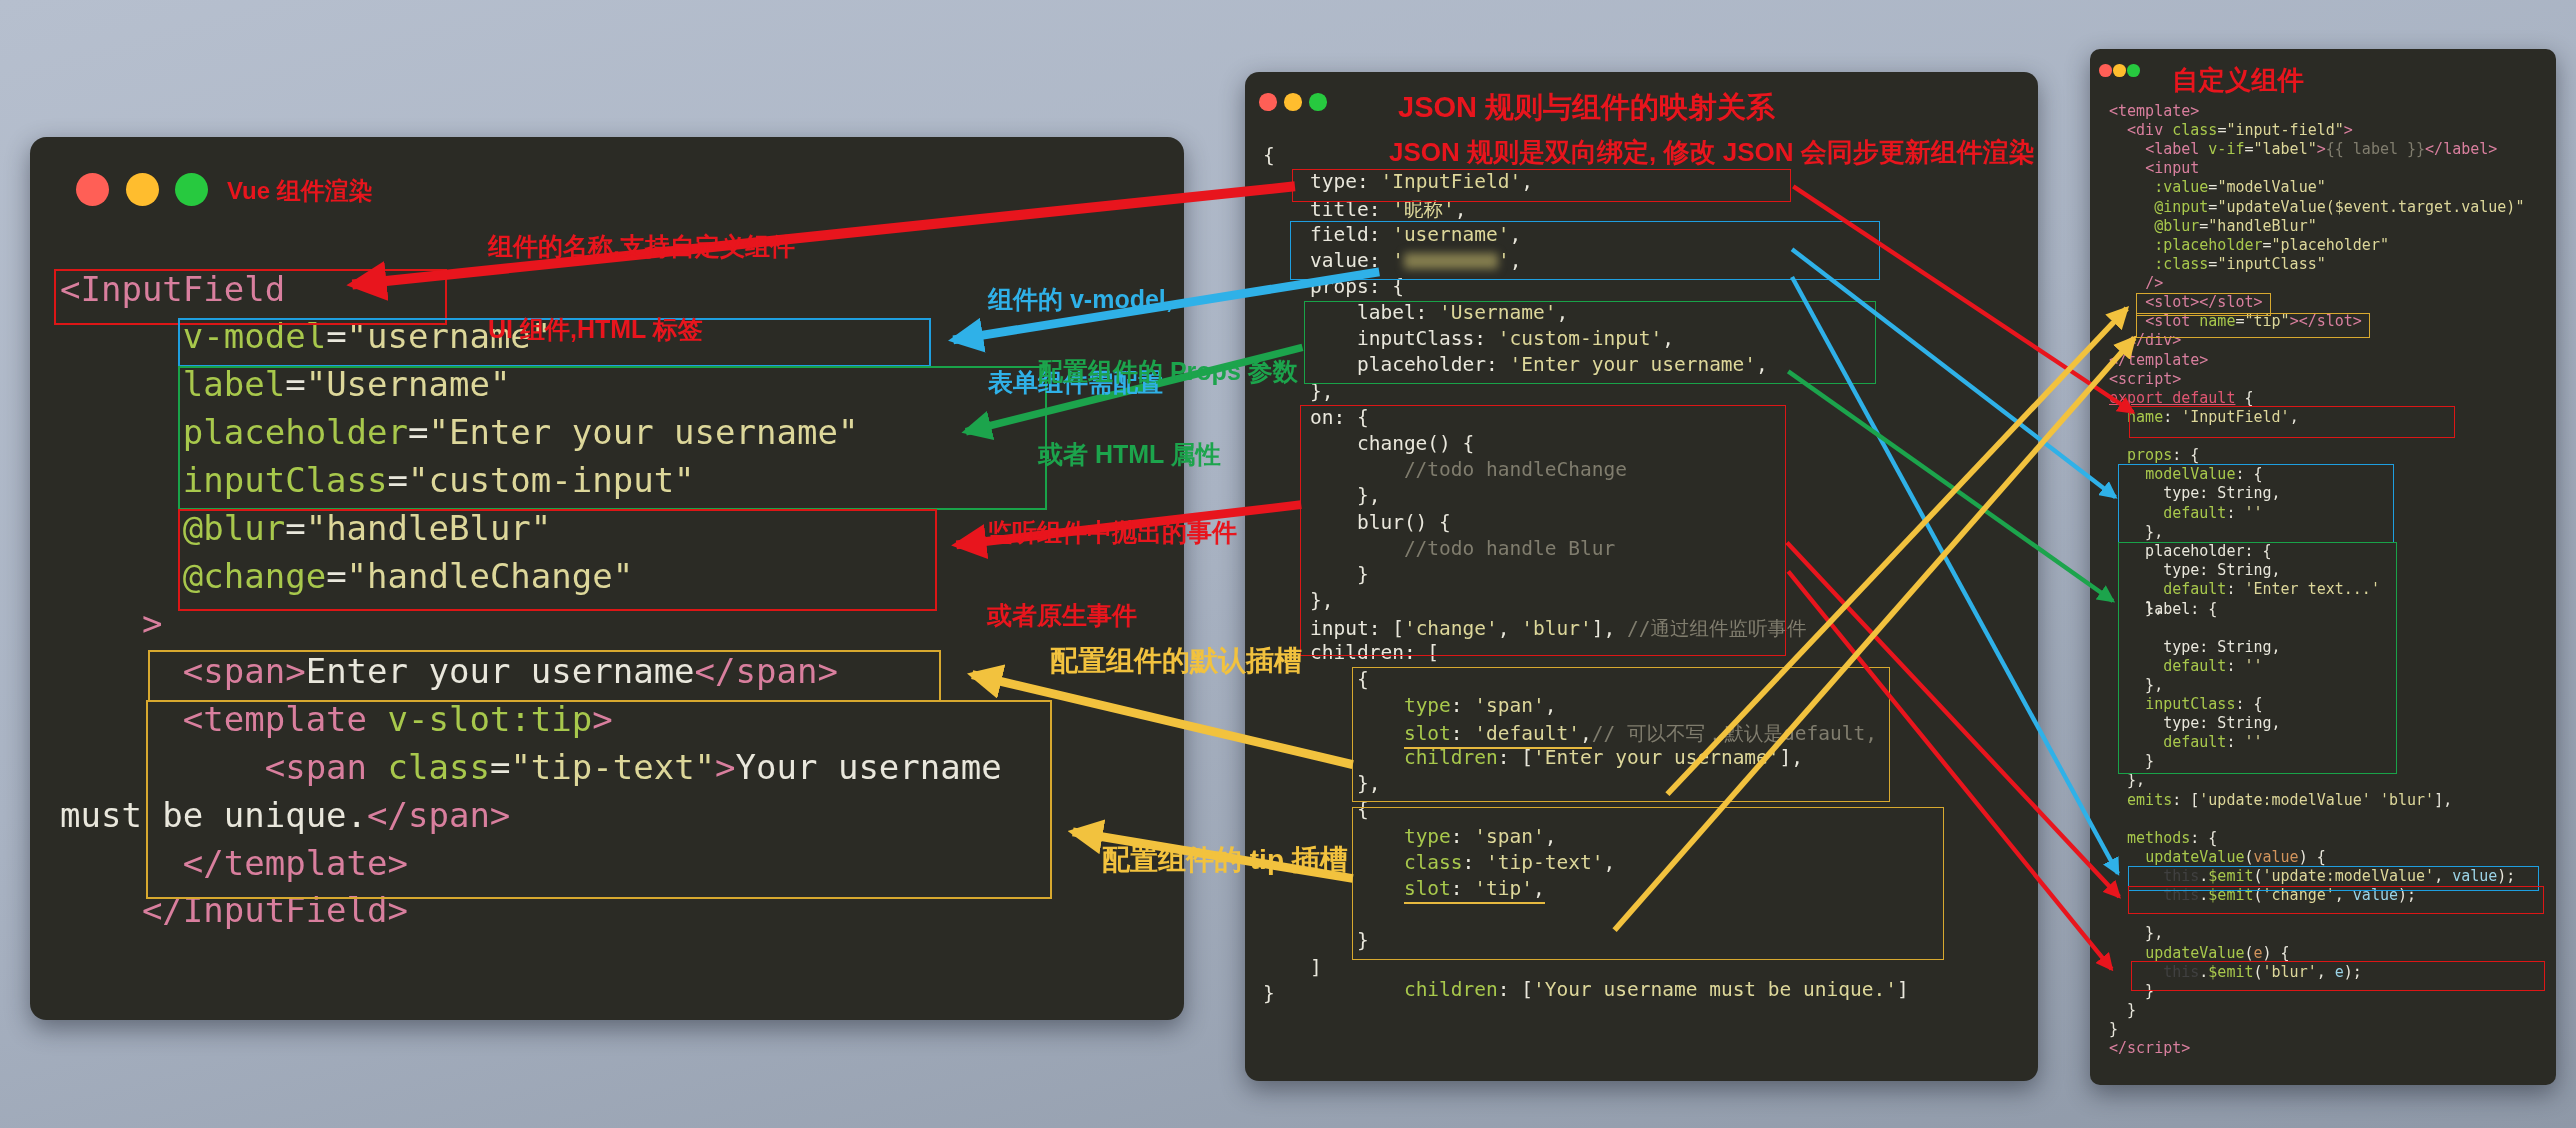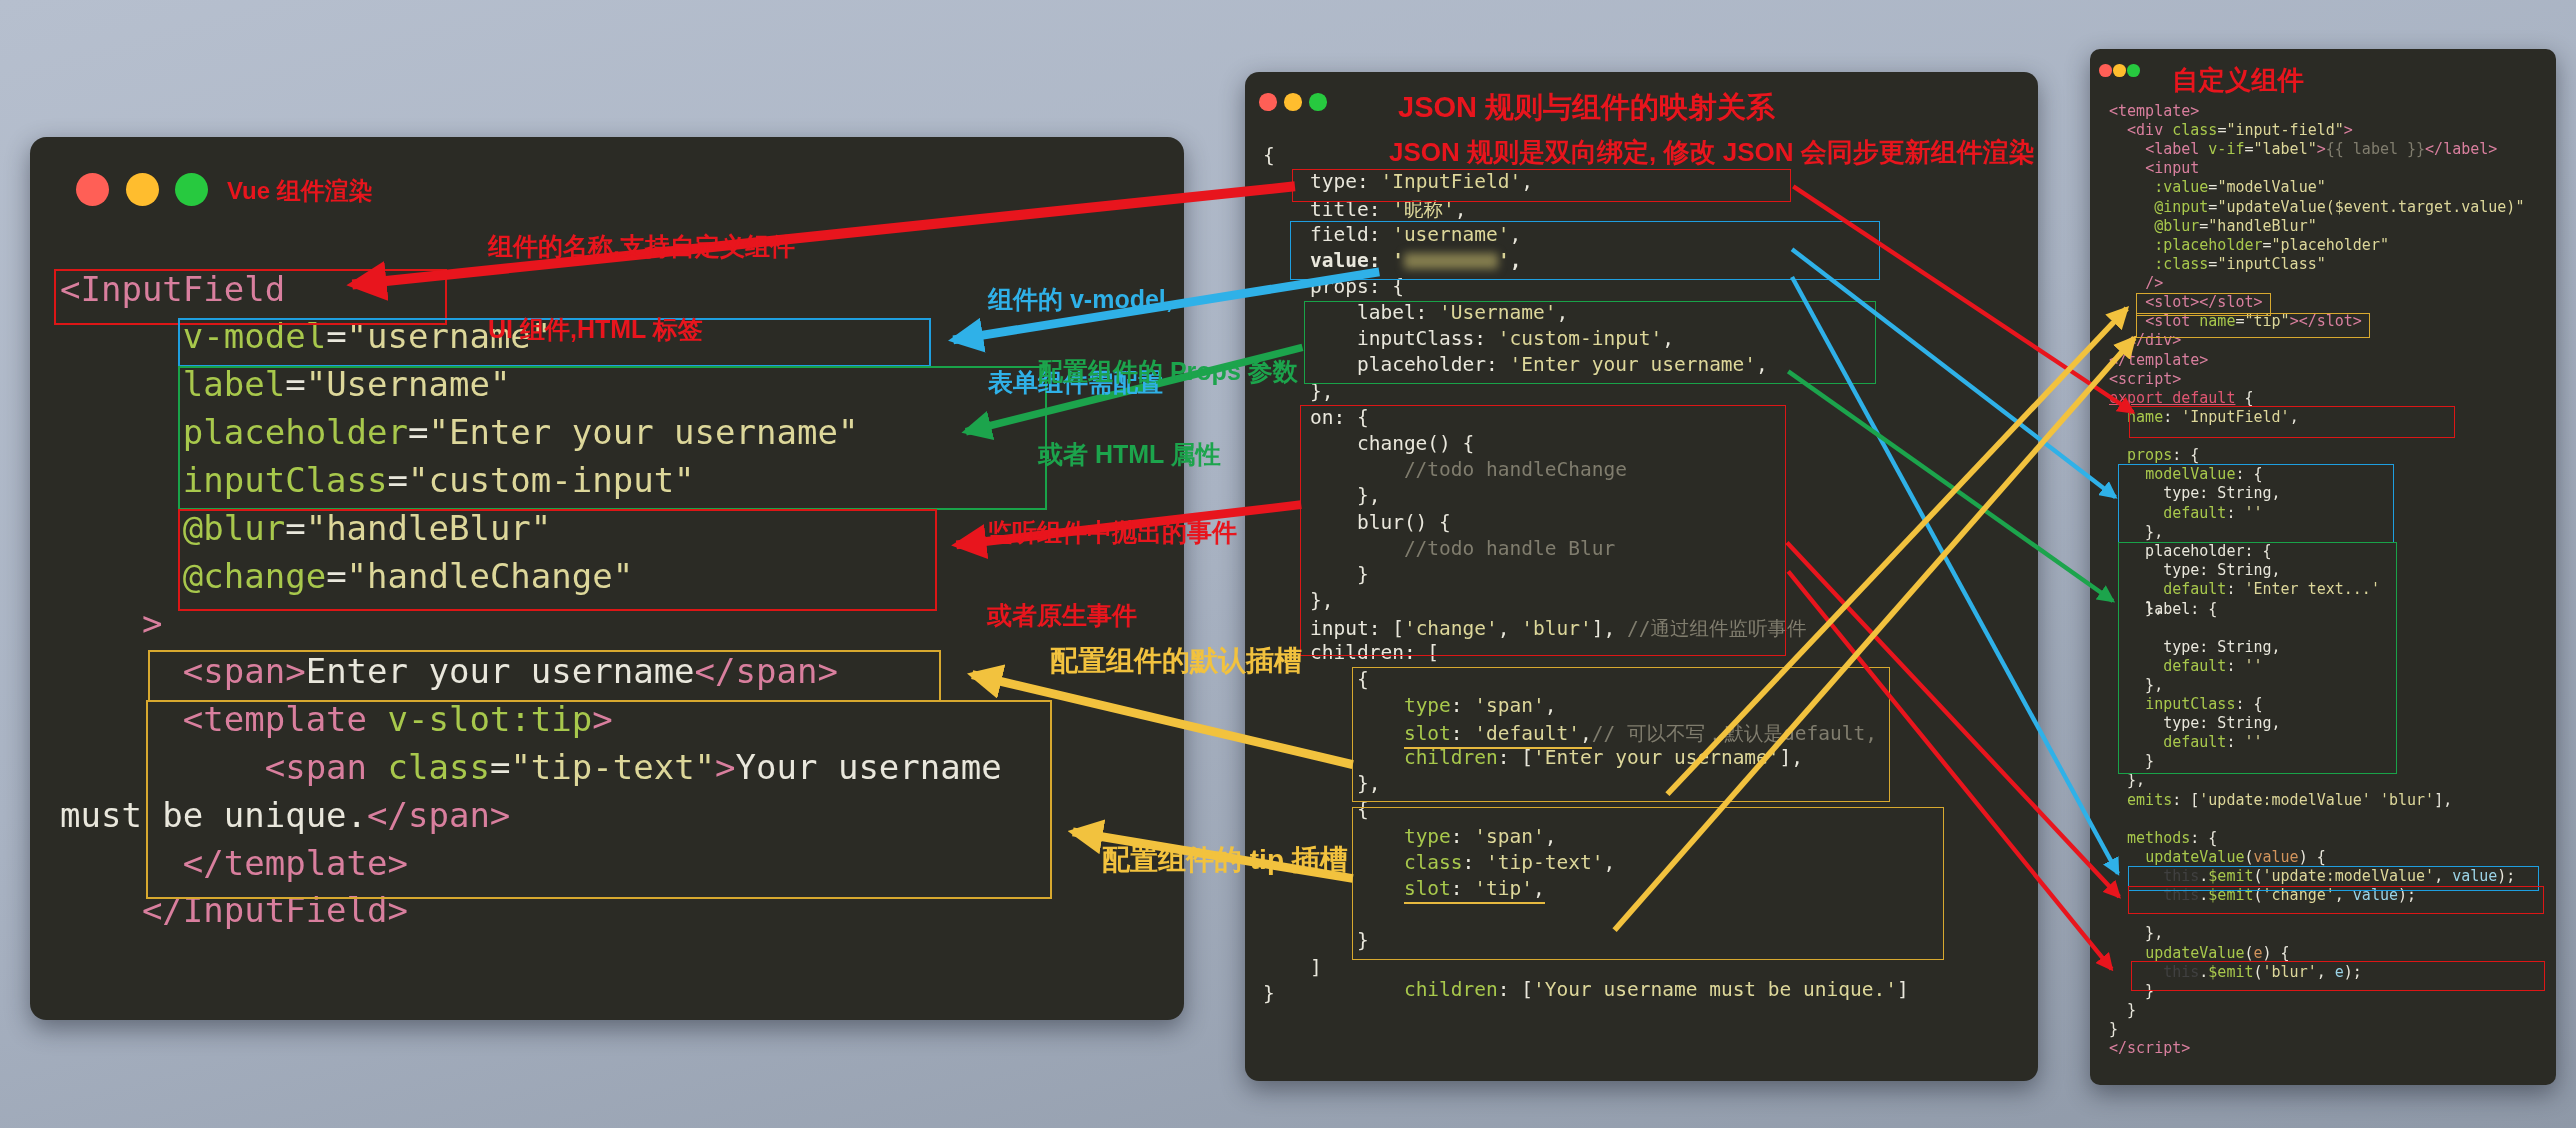--- a/index.html
+++ b/index.html
@@ -73,21 +73,21 @@
     <div class="cl" style="top: 747px;"><span class="tok w">          </span><span class="tok p">&lt;span </span><span class="tok g">class</span><span class="tok w">=</span><span class="tok k">"tip-text"</span><span class="tok p">&gt;</span><span class="tok w">Your username</span></div>
     <div class="cl" style="top: 795px;"><span class="tok w">must be unique.</span><span class="tok p">&lt;/span&gt;</span></div>
     <div class="cl" style="top: 843px;"><span class="tok w">      </span><span class="tok p">&lt;/template&gt;</span></div>
     <div class="cl" style="top: 890px;"><span class="tok w">    </span><span class="tok p">&lt;/InputField&gt;</span></div>
   </div>
 <div class="code code-middle">
     <div class="cl" style="top: 144px;"><span class="tok w">{</span></div>
     <div class="cl" style="top: 170px;"><span class="tok w">    type: </span><span class="tok k">'InputField'</span><span class="tok w">,</span></div>
     <div class="cl" style="top: 196px;"><span class="tok w">    title: </span><span class="tok k">'昵称'</span><span class="tok w">,</span></div>
     <div class="cl" style="top: 223px;"><span class="tok w">    field: </span><span class="tok k">'username'</span><span class="tok w">,</span></div>
-    <div class="cl" style="top: 249px; font-weight: bold;"><span class="tok w">    value: </span><span class="tok k">'</span><span class="tok blur"></span><span class="tok k">'</span><span class="tok w">,</span></div>
+    <div class="cl" style="top: 249px;"><span class="tok w">    value: </span><span class="tok k">'</span><span class="tok blur"></span><span class="tok k">'</span><span class="tok w">,</span></div>
     <div class="cl" style="top: 275px;"><span class="tok w">    props: {</span></div>
     <div class="cl" style="top: 301px;"><span class="tok w">        label: </span><span class="tok k">'Username'</span><span class="tok w">,</span></div>
     <div class="cl" style="top: 327px;"><span class="tok w">        inputClass: </span><span class="tok k">'custom-input'</span><span class="tok w">,</span></div>
     <div class="cl" style="top: 353px;"><span class="tok w">        placeholder: </span><span class="tok k">'Enter your username'</span><span class="tok w">,</span></div>
     <div class="cl" style="top: 380px;"><span class="tok w">    },</span></div>
     <div class="cl" style="top: 406px;"><span class="tok w">    on: {</span></div>
     <div class="cl" style="top: 432px;"><span class="tok w">        change() {</span></div>
     <div class="cl" style="top: 458px;"><span class="tok c">            //todo handleChange</span></div>
     <div class="cl" style="top: 484px;"><span class="tok w">        },</span></div>
     <div class="cl" style="top: 511px;"><span class="tok w">        blur() {</span></div>

